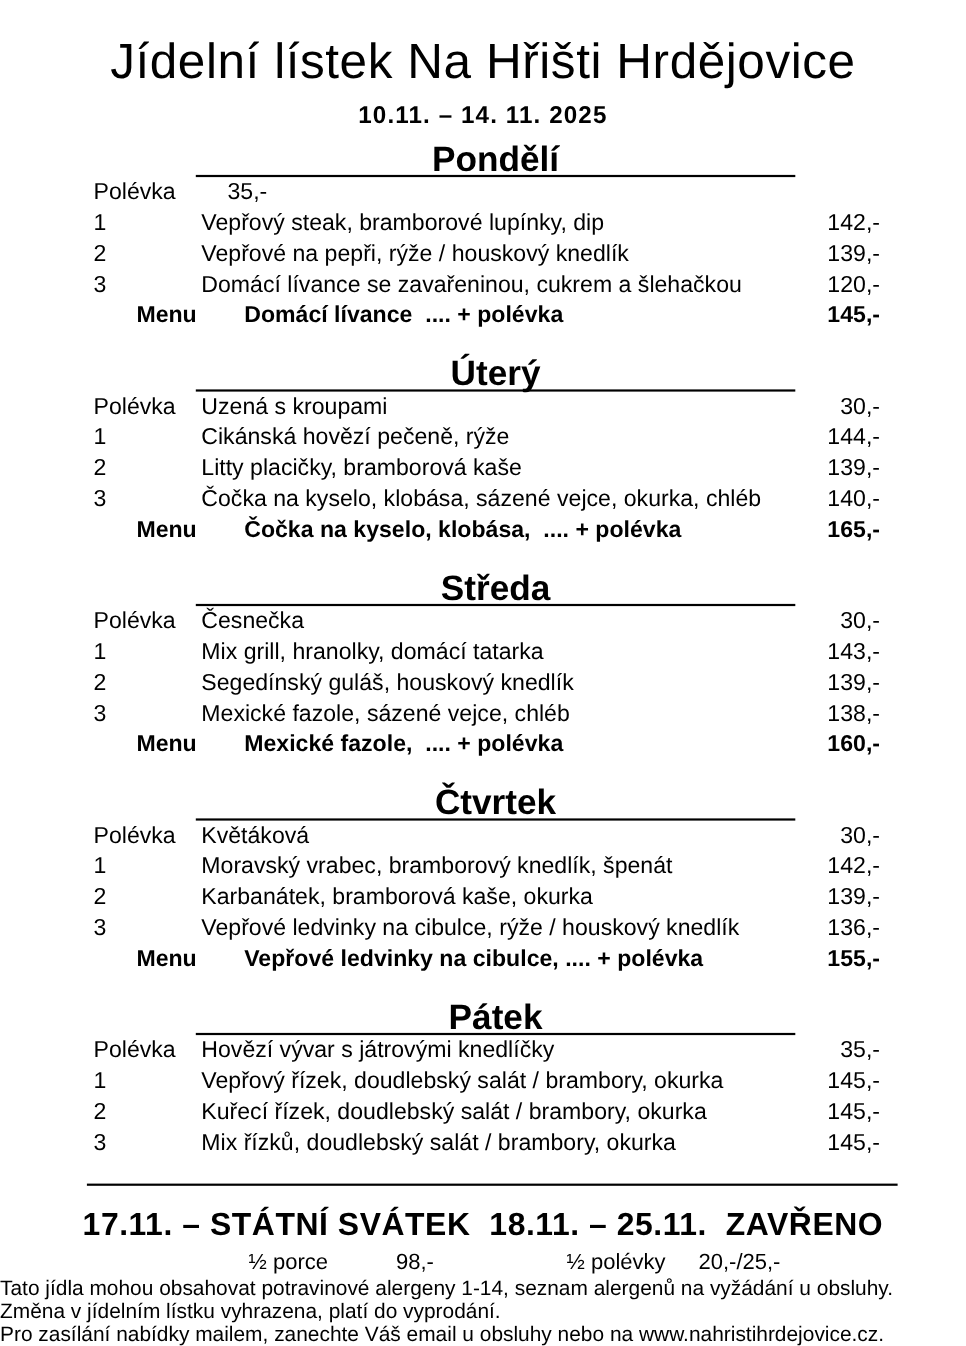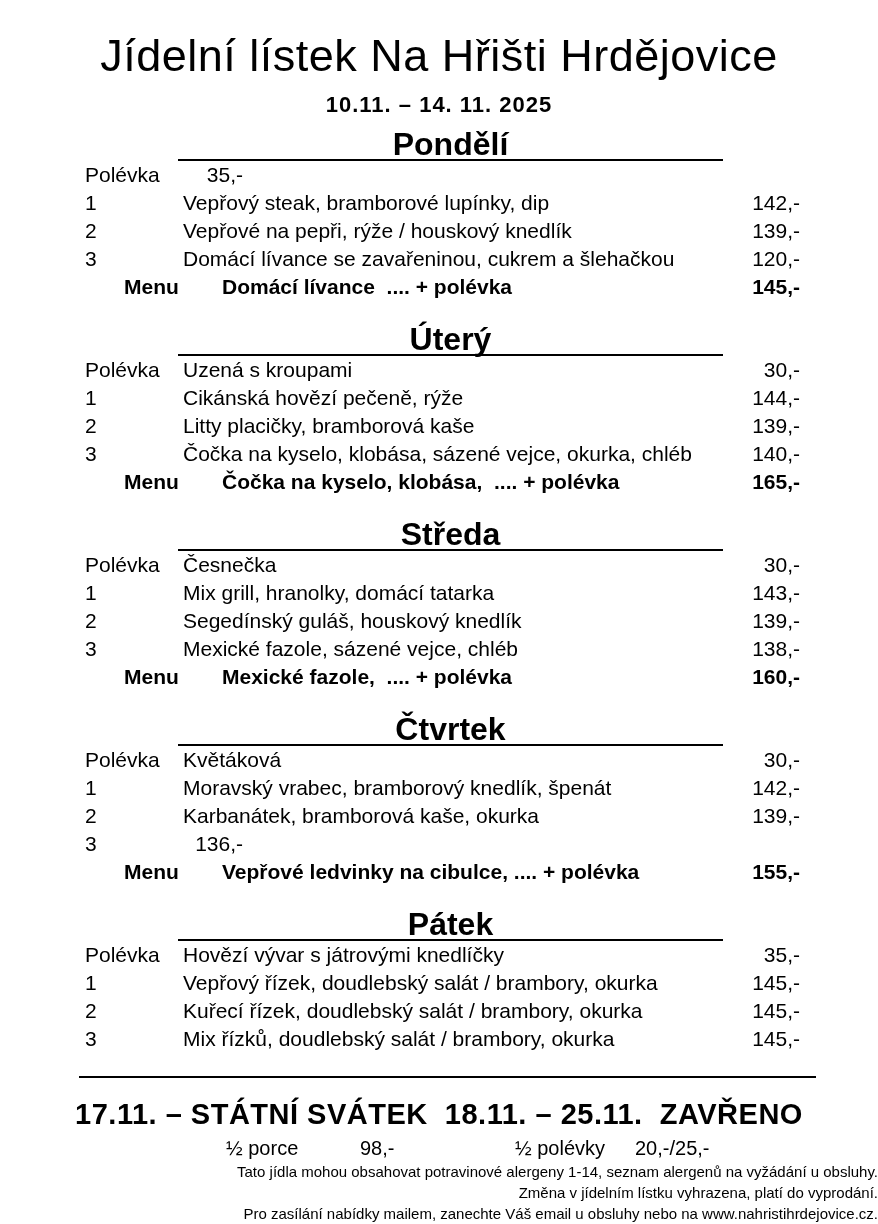--- a/index.html
+++ b/index.html
@@ -76,22 +76,22 @@
     margin-top: 5px;
     padding-left: 226px;
     font-size: 20px;
     line-height: 24px;
   }
   .half-line .c1 { width: 134px; }
   .half-line .c2 { width: 155px; }
   .half-line .c3 { width: 120px; }
   .note {
     margin-top: 3px;
-    text-align: right;
-    font-size: 15px;
+    text-align: left;
+    font-size: 19px;
     line-height: 18px;
   }
   .phone {
     margin-top: 7px;
     text-align: center;
     font-size: 19px;
     font-weight: 700;
   }
 </style>
 </head>
@@ -204,20 +204,21 @@
       <span class="txt">Moravský vrabec, bramborový knedlík, špenát</span>
       <span class="price">142,-</span>
     </div>
     <div class="row">
       <span class="lbl">2</span>
       <span class="txt">Karbanátek, bramborová kaše, okurka</span>
       <span class="price">139,-</span>
     </div>
     <div class="row">
       <span class="lbl">3</span>
+      <span class="txt">Vepřové ledvinky na cibulce, rýže / houskový knedlík</span>
       <span class="price">136,-</span>
     </div>
     <div class="row menu">
       <span class="lbl">Menu</span>
       <span class="txt">Vepřové ledvinky na cibulce, .... + polévka</span>
       <span class="price">155,-</span>
     </div>
   </section>
 
   <section class="day">

